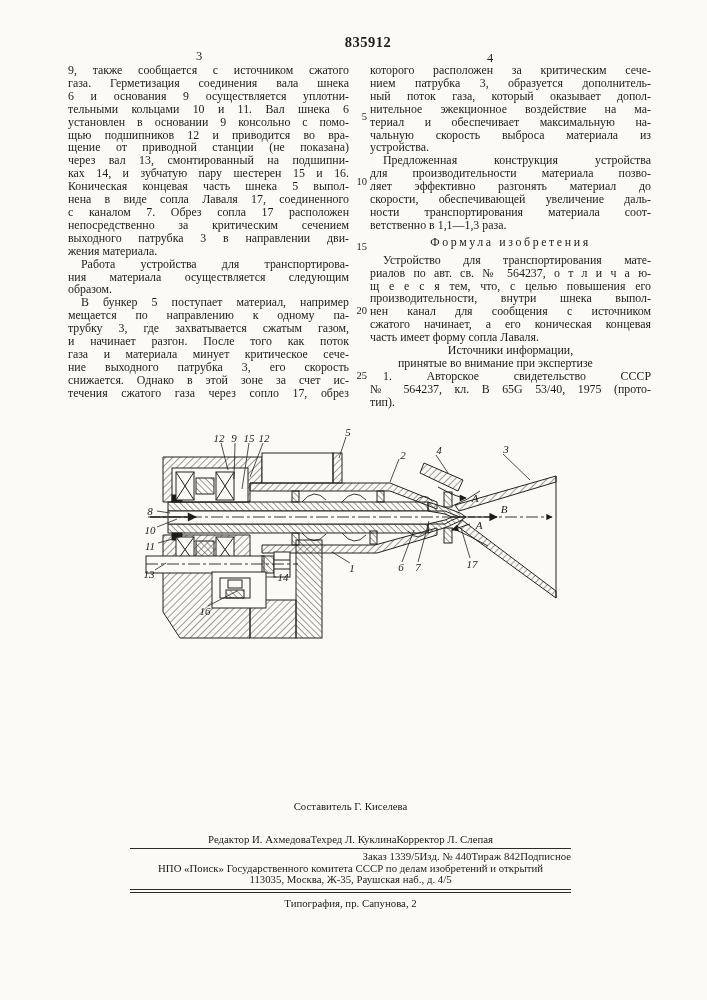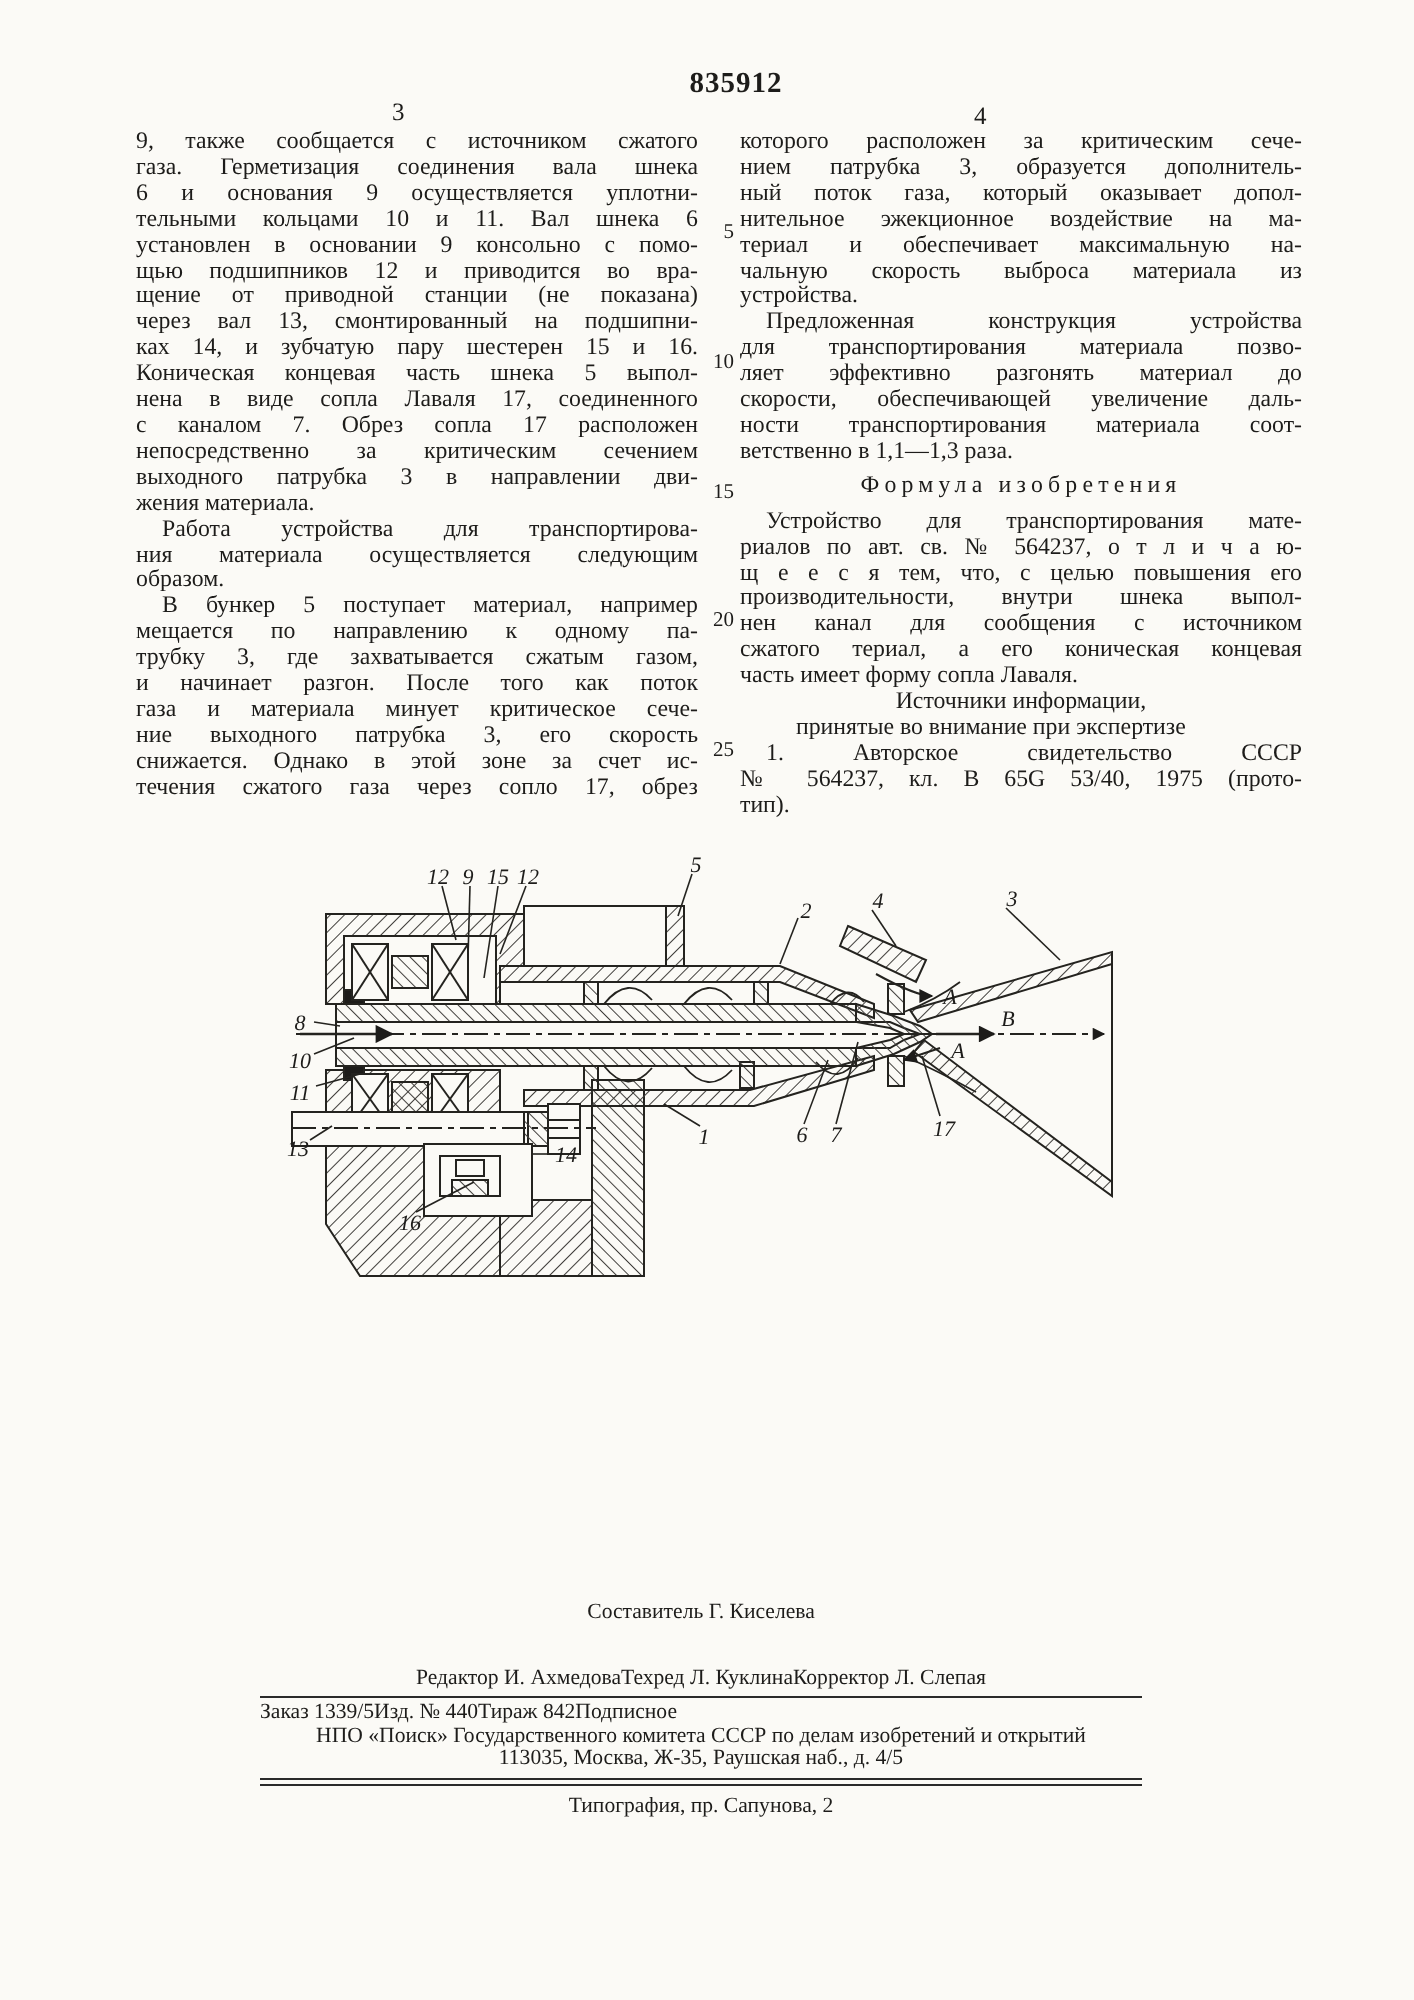--- a/index.html
+++ b/index.html
@@ -24,21 +24,21 @@
   .tl.sp{letter-spacing:2.6px;}
   .gut{position:absolute;left:351px;width:16px;text-align:right;
     font-size:10.5px;line-height:12px;}
   #figure-wrap{position:absolute;left:140px;top:425px;width:435px;height:225px;}
   svg text.flabel{font-family:"Liberation Serif",serif;font-style:italic;font-size:11px;fill:#1d1c1a;}
   #footer{position:absolute;left:130px;top:801px;width:441px;font-size:10.8px;line-height:11.5px;}
   .fctr{text-align:center;}
   .frow{display:flex;justify-content:center;margin-top:21px;}
   .rule1{border-top:1.4px solid #2a2a2a;margin-top:3px;}
   .rule2{border-top:1px solid #2a2a2a;border-bottom:1px solid #2a2a2a;height:2px;margin-top:3px;}
-  .frow2{display:flex;justify-content:flex-start;margin-top:2px;font-family:Liberation Serif, serif;}
+  .frow2{display:flex;justify-content:flex-end;margin-top:2px;font-family:Liberation Serif, serif;}
   .forg{text-align:center;margin-top:0px;}
   .fprint{text-align:center;margin-top:5px;}
 </style>
 </head>
 <body>
 
 <div id="patent-number">835912</div>
 <div class="pagenum" style="left:196px;top:49px;">3</div>
 <div class="pagenum" style="left:487px;top:51px;">4</div>
 
@@ -72,34 +72,34 @@
   </div>
 <div id="rightcol" class="col" style="left:370px;">
     <div class="tl">которого расположен за критическим сече-</div>
     <div class="tl">нием патрубка 3, образуется дополнитель-</div>
     <div class="tl">ный поток газа, который оказывает допол-</div>
     <div class="tl">нительное эжекционное воздействие на ма-</div>
     <div class="tl">териал и обеспечивает максимальную на-</div>
     <div class="tl">чальную скорость выброса материала из</div>
     <div class="tl noj">устройства.</div>
     <div class="tl ind">Предложенная конструкция устройства</div>
-    <div class="tl">для транспортирования материала позво-</div>
+    <div class="tl">для производительности материала позво-</div>
     <div class="tl">ляет эффективно разгонять материал до</div>
     <div class="tl">скорости, обеспечивающей увеличение даль-</div>
     <div class="tl">ности транспортирования материала соот-</div>
     <div class="tl noj">ветственно в 1,1—1,3 раза.</div>
     <div style="height: 4px;"></div>
     <div class="tl ctr sp">Формула изобретения</div>
     <div style="height: 5px;"></div>
     <div class="tl ind">Устройство для транспортирования мате-</div>
     <div class="tl">риалов по авт. св. № 564237, о т л и ч а ю-</div>
     <div class="tl">щ е е с я тем, что, с целью повышения его</div>
     <div class="tl">производительности, внутри шнека выпол-</div>
     <div class="tl">нен канал для сообщения с источником</div>
-    <div class="tl">сжатого териал, а его коническая концевая</div>
+    <div class="tl">сжатого начинает, а его коническая концевая</div>
     <div class="tl noj">часть имеет форму сопла Лаваля.</div>
     <div class="tl ctr">Источники информации,</div>
     <div class="tl noj ind" style="text-indent: 28px;">принятые во внимание при экспертизе</div>
     <div class="tl ind">1. Авторское свидетельство СССР</div>
     <div class="tl">№ 564237, кл. В 65G 53/40, 1975 (прото-</div>
     <div class="tl noj">тип).</div>
   </div>
 <div id="gutter">
     <div class="gut" style="top: 111px;">5</div>
     <div class="gut" style="top: 176px;">10</div>

